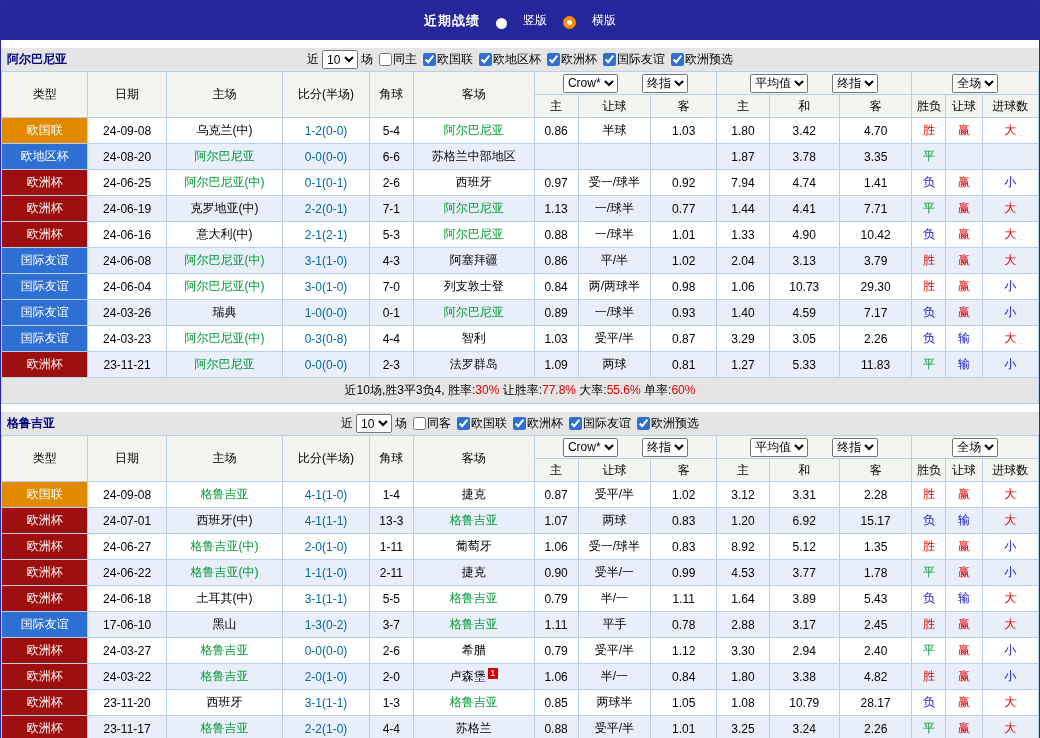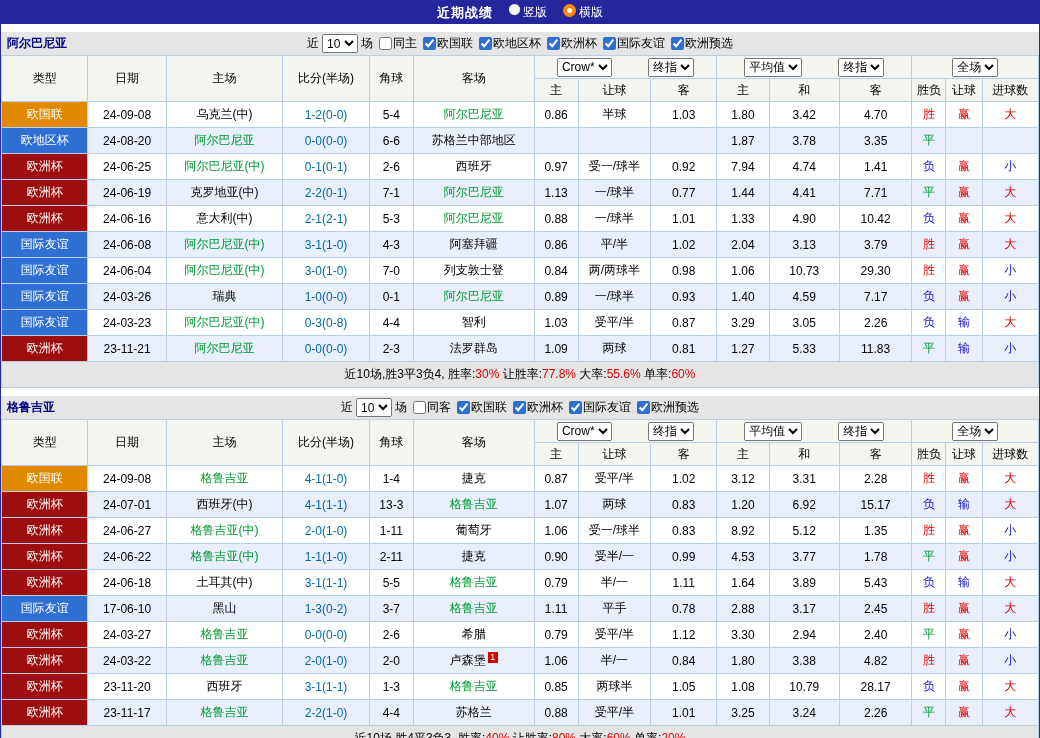--- a/index.html
+++ b/index.html
@@ -1,35 +1,35 @@
 <!DOCTYPE html>
 <html><head>
 <meta charset="utf-8">
 <style>
   html,body{margin:0;padding:0}
   body{width:1040px;font-family:"Liberation Sans","DejaVu Sans",sans-serif;font-size:12px;color:#000;background:#fff}
   .page{width:1040px;min-height:736px;border:1px solid #2a2aa0;background:#fff;box-sizing:border-box;padding-bottom:4px}
-  .topbar{height:23px;background:#26269c;color:#fff;display:flex;align-items:center;justify-content:center;gap:16px}
+  .topbar{height:39px;background:#26269c;color:#fff;display:flex;align-items:center;justify-content:center;gap:16px}
   .title{font-weight:bold;font-size:13px;letter-spacing:1px}
-  .ropt{display:inline-flex;align-items:flex-start;gap:3px;cursor:pointer}
+  .ropt{display:inline-flex;align-items:flex-end;gap:16px;cursor:pointer}
   .radio{width:11px;height:11px;border-radius:50%;box-sizing:border-box;display:inline-block}
   .radio.off{background:#fff}
   .radio.on{background:#fff;border:4px solid #ff8a00;width:13px;height:13px}
   .section{margin-top:8px}
   .secbar{position:relative;height:23px;background:#e5e5e5;display:flex;align-items:center;justify-content:center}
   .team{position:absolute;left:6px;font-weight:bold;color:#000080;font-size:12px}
   .filters{display:flex;align-items:center;gap:3px}
   .filters .sel{height:19px;font-size:12px}
   .chk{display:inline-flex;align-items:center;gap:1px;margin-left:3px;cursor:pointer}
   .chk input{width:13px;height:13px;margin:0;accent-color:#2d6fd2}
   .grid{width:100%;border-collapse:collapse;table-layout:fixed}
   .grid th,.grid td{border:1px solid #b9cfe8;text-align:center;padding:0 2px;overflow:hidden;white-space:nowrap}
   .grid thead th{background:#f3f5ee;font-weight:normal}
   .hrow th{height:22px}
-  .grp .sel{margin:0 18px;height:19px;font-size:12px}
+  .grp .sel{margin:0 12px;height:19px;font-size:12px}
   .grid td{height:25px}
   tr.alt td{background:#e9effa}
   td.type{color:#fff}
   td.team-cell{cursor:pointer}
   .green{color:#009933}
   .score{color:#0369a1}
   .c-r{color:#e00000}
   .c-g{color:#009933}
   .c-b{color:#1515cc}
   .badge{display:inline-block;background:#d40000;color:#fff;font-size:9px;line-height:11px;height:11px;min-width:8px;padding:0 1px;margin-left:2px;vertical-align:top}

